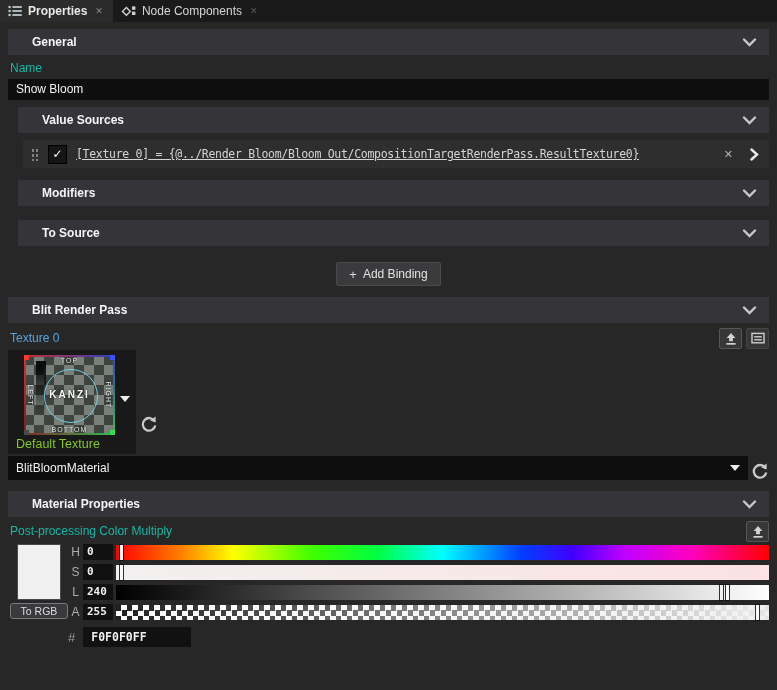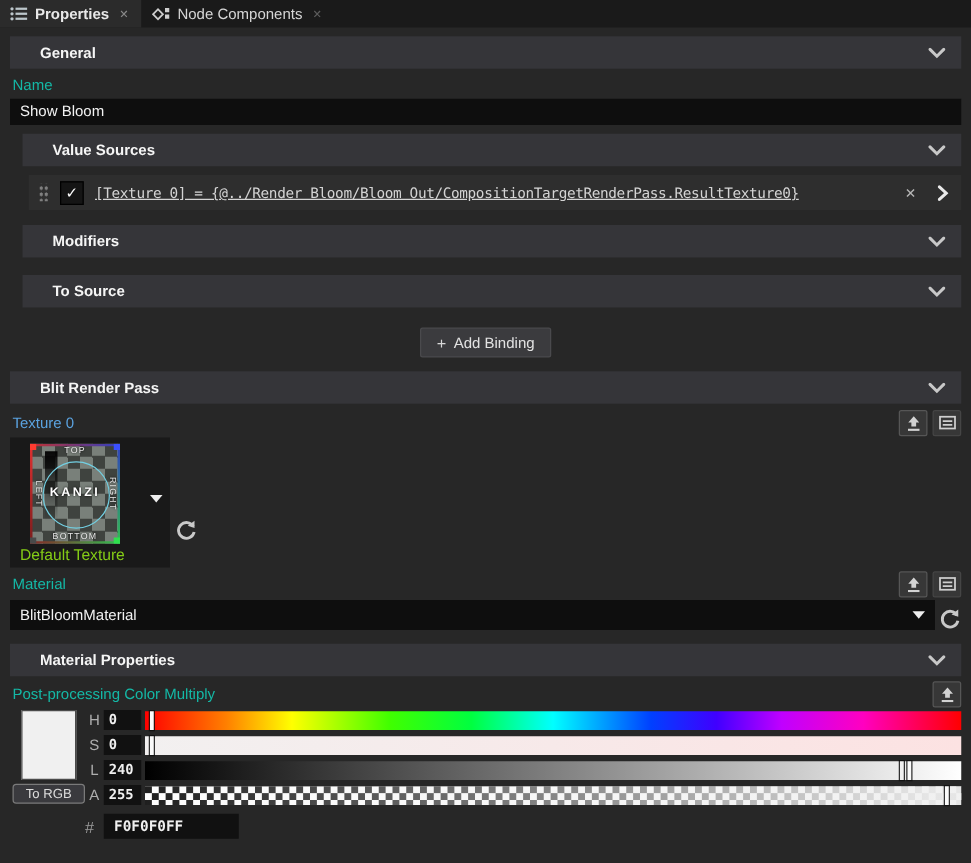--- a/index.html
+++ b/index.html
@@ -65,21 +65,21 @@
   .icon-btn{
     width:21px;height:19px;background:#373737;border:1px solid #565656;border-radius:2px;
     display:flex;align-items:center;justify-content:center;margin-left:4px;
   }
   .icon-btn.dim{border-color:#454545;}
   
   .texture-box{
     width:128px;height:104px;background:#191919;position:relative;margin-top:1px;
   }
   .thumb{
-    position:absolute;left:16px;top:5px;width:72px;height:80px;
+    position:absolute;left:16px;top:5px;width:91px;height:80px;
     background:repeating-conic-gradient(#79807a 0% 25%,#3f433f 0% 50%);
     background-size:20px 20px;overflow:hidden;
   }
   .thumb .edge{position:absolute;}
   .edge-left{left:0;top:0;bottom:0;width:2px;background:linear-gradient(to bottom,#e03030,#7a1d1d);}
   .edge-top{left:0;top:0;right:0;height:2px;background:linear-gradient(to right,#c23030,#3040c0);}
   .edge-right{right:0;top:0;bottom:0;width:2px;background:linear-gradient(to bottom,#3040c0,#30c050);}
   .edge-bottom{left:0;bottom:0;right:0;height:2px;background:linear-gradient(to right,#8a2525,#30c050);}
   .corner{position:absolute;width:5px;height:5px;}
   .c-tl{left:0;top:0;background:#ff3b30;}
@@ -305,37 +305,20 @@
         <div class="tri-down"></div>
       </div>
   </div>
   <div class="tex-refresh">
     <svg width="18" height="18" viewBox="0 0 18 18">
       <path d="M14.6 6.2 A6.3 6.3 0 1 0 15.3 10.6" fill="none" stroke="#c9c9c9" stroke-width="2.3"></path>
       <path d="M15.6 1.6 L15.6 7.4 L10.2 5.6 Z" fill="#c9c9c9"></path>
     </svg>
   </div>
 
-  <div class="label-row" style="margin-top:2px;">
-    <span class="field-label" style="margin:0 2px;">Material</span>
-    <span class="grow"></span>
-    <span class="icon-btn">
-      <svg width="14" height="13" viewBox="0 0 14 13" fill="#d2d2d2">
-        <path d="M7 1 L11.4 6 H8.9 V9.2 H5.1 V6 H2.6 Z"></path>
-          <rect x="2.4" y="11" width="9.2" height="1.7"></rect>
-      </svg>
-    </span>
-    <span class="icon-btn dim">
-      <svg width="14" height="12" viewBox="0 0 14 12" fill="none" stroke="#cfcfcf" stroke-width="1.4">
-        <rect x="1" y="1.4" width="12" height="9.4"></rect>
-          <line x1="3.2" y1="4.8" x2="10.8" y2="4.8"></line>
-          <line x1="3.2" y1="7.8" x2="10.8" y2="7.8"></line>
-      </svg>
-    </span>
-  </div>
 
   <div class="material-row">
     <div class="material-select">
       <span>BlitBloomMaterial</span>
       <span class="grow"></span>
       <div class="tri-down"></div>
     </div>
     <span class="material-refresh">
       <svg width="18" height="18" viewBox="0 0 18 18">
         <path d="M14.6 6.2 A6.3 6.3 0 1 0 15.3 10.6" fill="none" stroke="#c9c9c9" stroke-width="2.3"></path>

